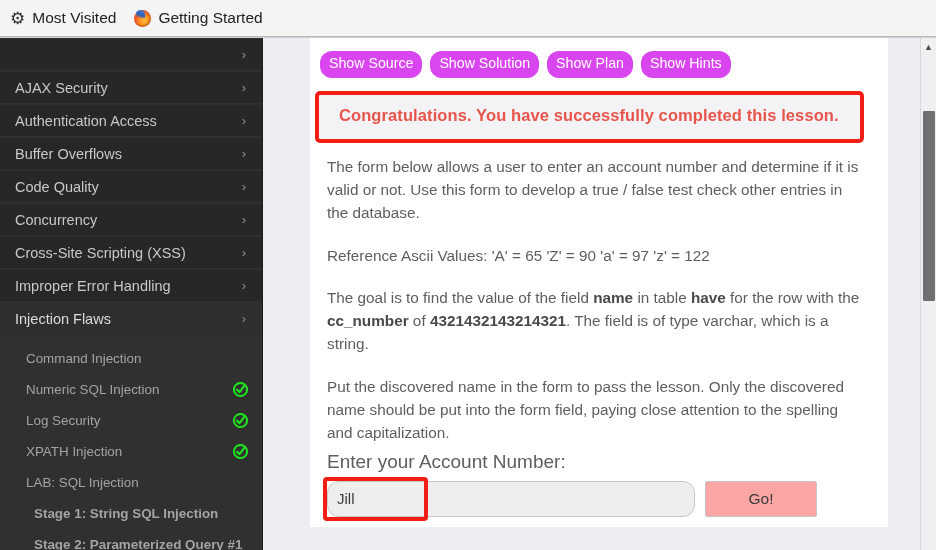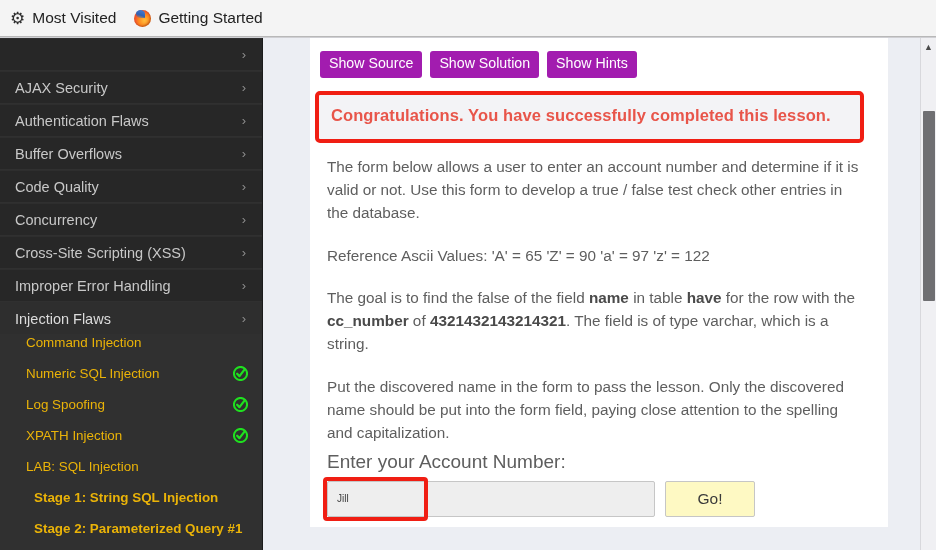--- a/index.html
+++ b/index.html
@@ -93,23 +93,23 @@
     position: absolute;
     right: 16px;
     color: #8d8d8d;
     font-size: 13px;
     line-height: 1;
   }
   .nav-sub {
     position: relative;
     height: 31px;
     display: flex;
-    align-items: flex-start;
+    align-items: flex-end;
     padding: 0 14px 0 26px;
-    color: #eab308;
+    color: #a3a3a3;
     font-size: 13.4px;
     background: #303030;
     cursor: default;
     white-space: nowrap;
   }
   .nav-sub.indent2 { padding-left: 34px; font-weight: bold; }
   .check-icon {
     position: absolute;
     right: 14px;
     width: 15px; height: 15px;
@@ -134,24 +134,24 @@
   
   #button-row {
     height: 53px;
     display: flex;
     align-items: center;
     gap: 8px;
     padding-left: 10px;
     background: #ffffff;
   }
   .btn-red {
-    background: #a21caf;
+    background: #d946ef;
     color: #ffffff;
     border: none;
-    border-radius: 3px;
+    border-radius: 12px;
     font-size: 14.2px;
     font-family: "Liberation Sans", sans-serif;
     padding: 5px 9px 6px 9px;
     cursor: pointer;
     line-height: 1.1;
     white-space: nowrap;
     text-align: right;
   }
   .btn-gray {
     background: #dcdcdc;
@@ -166,21 +166,21 @@
     white-space: nowrap;
   }
 
   
   #congrats-wrap {
     margin: 0 0 0 5px;
     width: 549px;
     border: 4px solid #f01e13;
     border-radius: 5px;
     background: #f3f3f6;
-    padding: 10px 12px 12px 12px;
+    padding: 10px 12px 12px 20px;
   }
   #congrats-text {
     color: #e8554a;
     font-weight: bold;
     font-size: 16.5px;
     line-height: 1.32;
     letter-spacing: .1px;
   }
 
   
@@ -204,35 +204,35 @@
     line-height: 1.5;
     margin-bottom: 4px;
   }
   #form-row {
     display: flex;
     align-items: flex-start;
     gap: 10px;
     position: relative;
   }
   #account-input {
-    width: 328px;
+    width: 368px;
     height: 36px;
     background: #eeeeee;
     border: 1px solid #c6c6c6;
-    border-radius: 2px;
-    font-size: 10px;
+    border-radius: 12px;
+    font-size: 15px;
     font-family: "Liberation Sans", sans-serif;
     color: #3c3c3c;
     padding: 0 9px;
     outline: none;
   }
   #go-button {
-    width: 90px;
+    width: 112px;
     height: 36px;
-    background: #fef9c3;
+    background: #fca5a5;
     border: 1px solid #c6c6c6;
     border-radius: 2px;
     font-size: 15.5px;
     font-family: "Liberation Sans", sans-serif;
     color: #3a3a3a;
     cursor: pointer;
   }
   
   #input-annotation {
     position: absolute;
@@ -290,21 +290,21 @@
   <nav id="sidebar">
 
     <div class="nav-cat">
       <span class="chev">›</span>
     </div>
     <div class="nav-cat">
       <span>AJAX Security</span>
       <span class="chev">›</span>
     </div>
     <div class="nav-cat">
-      <span>Authentication Flaws</span>
+      <span>Authentication Access</span>
       <span class="chev">›</span>
     </div>
     <div class="nav-cat">
       <span>Buffer Overflows</span>
       <span class="chev">›</span>
     </div>
     <div class="nav-cat">
       <span>Code Quality</span>
       <span class="chev">›</span>
     </div>
@@ -329,21 +329,21 @@
       <span>Command Injection</span>
     </div>
     <div class="nav-sub">
       <span>Numeric SQL Injection</span>
       <svg class="check-icon" viewBox="0 0 16 16">
         <circle cx="8" cy="8" r="7" fill="none" stroke="#1fe01f" stroke-width="2.2"></circle>
         <path d="M4.4 8.2 L6.9 10.8 L12.4 3.6" fill="none" stroke="#1fe01f" stroke-width="2.4" stroke-linecap="round" stroke-linejoin="round"></path>
       </svg>
     </div>
     <div class="nav-sub">
-      <span>Log Spoofing</span>
+      <span>Log Security</span>
       <svg class="check-icon" viewBox="0 0 16 16">
         <circle cx="8" cy="8" r="7" fill="none" stroke="#1fe01f" stroke-width="2.2"></circle>
         <path d="M4.4 8.2 L6.9 10.8 L12.4 3.6" fill="none" stroke="#1fe01f" stroke-width="2.4" stroke-linecap="round" stroke-linejoin="round"></path>
       </svg>
     </div>
     <div class="nav-sub">
       <span>XPATH Injection</span>
       <svg class="check-icon" viewBox="0 0 16 16">
         <circle cx="8" cy="8" r="7" fill="none" stroke="#1fe01f" stroke-width="2.2"></circle>
         <path d="M4.4 8.2 L6.9 10.8 L12.4 3.6" fill="none" stroke="#1fe01f" stroke-width="2.4" stroke-linecap="round" stroke-linejoin="round"></path>
@@ -359,32 +359,33 @@
       <span>Stage 2: Parameterized Query #1</span>
     </div>
   </nav>
 
   <main id="content-col">
     <div id="lesson-panel">
 
       <div id="button-row">
         <button class="btn-red">Show Source</button>
         <button class="btn-red">Show Solution</button>
+        <button class="btn-red">Show Plan</button>
         <button class="btn-red">Show Hints</button>
       </div>
 
       <div id="congrats-wrap">
         <div id="congrats-text">Congratulations. You have successfully completed this lesson.</div>
       </div>
 
       <div id="lesson-body">
         <p>The form below allows a user to enter an account number and determine if it is valid or not. Use this form to develop a true / false test check other entries in the database.</p>
         <p>Reference Ascii Values: 'A' = 65 'Z' = 90 'a' = 97 'z' = 122</p>
         <p>
-          <span>The goal is to find the false of the field </span><b>name</b><span> in table </span><b>have</b><span> for the row with the </span><b>cc_number</b><span> of </span><b>4321432143214321</b><span>. The field is of type varchar, which is a string.</span>
+          <span>The goal is to find the value of the field </span><b>name</b><span> in table </span><b>have</b><span> for the row with the </span><b>cc_number</b><span> of </span><b>4321432143214321</b><span>. The field is of type varchar, which is a string.</span>
         </p>
         <p class="tight">Put the discovered name in the form to pass the lesson. Only the discovered name should be put into the form field, paying close attention to the spelling and capitalization.</p>
       </div>
 
       <div id="form-area">
         <div id="form-label">Enter your Account Number:</div>
         <div id="form-row">
           <input id="account-input" type="text" value="Jill" style="">
           <button id="go-button">Go!</button>
           <div id="input-annotation"></div>

